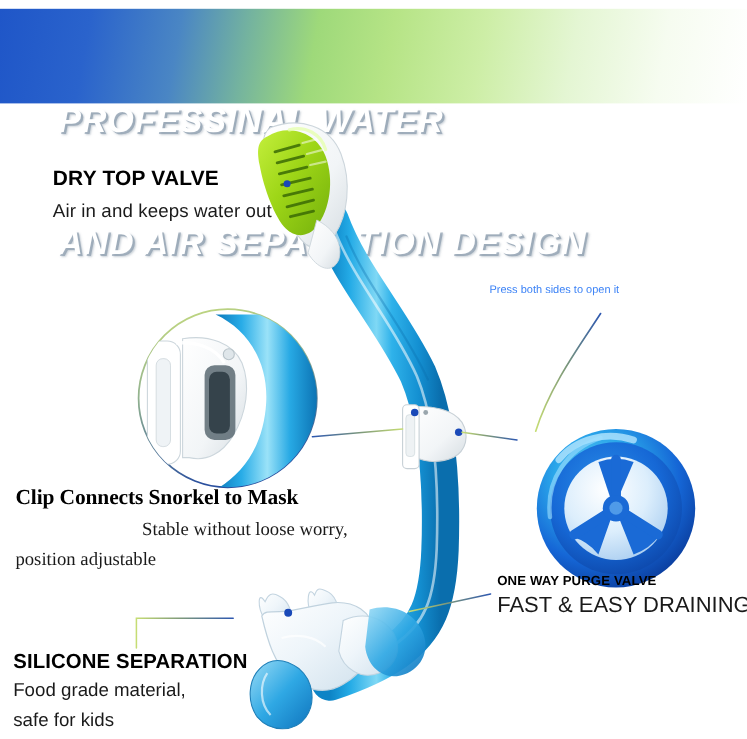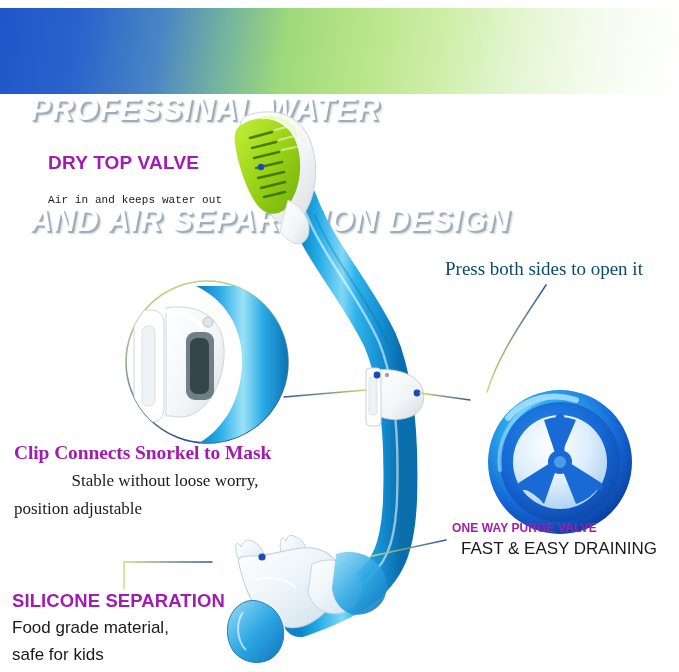--- a/index.html
+++ b/index.html
@@ -30,43 +30,43 @@
   }
   .banner-text {
     position:absolute; left:30px; top:9px;
     font-style:italic; font-weight:bold;
     font-size:31px; line-height:37px;
     letter-spacing:0.7px;
     color:#ffffff;
     text-shadow:2px 2px 0 rgba(120,140,160,.55), 3px 3px 2px rgba(100,120,140,.35);
     white-space:pre;
   }
-  .banner-line { display:block; }
+  .banner-line { display:block;margin-left:23px; }
 
   
   .callout { position:absolute; }
   .c-title {
-    color:#a21caf; font-weight:bold; white-space:nowrap;
+    color:#000000; font-weight:bold; white-space:nowrap;
   }
   .c-sub { color:#1a1a1a; white-space:nowrap; }
 
   .cal-dry { left:48px; top:152px; }
   .cal-dry .c-title { font-size:19px; letter-spacing:.2px; }
-  .cal-dry .c-sub   { font-size:11px; margin-top:20px; letter-spacing:.1px;font-family:Liberation Mono, monospace; }
+  .cal-dry .c-sub   { font-size:17px; margin-top:8px; letter-spacing:.1px; }
 
   .cal-press { left:445px; top:258px; }
-  .cal-press .c-sub { font-size:19px; color:#0c4a6e;font-family:Liberation Serif, serif; }
+  .cal-press .c-sub { font-size:10px; color:#3b82f6; }
 
   .cal-clip { left:14px; top:442px;font-family:Liberation Serif, serif; }
   .cal-clip .c-title { font-size:19.5px; letter-spacing:-.1px; }
-  .cal-clip .c-sub { font-size:17px; text-align:center; width:302px; line-height:23px; margin-top:5px; }
+  .cal-clip .c-sub { font-size:17px; text-align:right; width:302px; line-height:23px; margin-top:5px; }
 
   .cal-purge { left:452px; top:521px; }
   .cal-purge .c-title { font-size:12px; letter-spacing:.1px; }
-  .cal-purge .c-sub { font-size:17px; margin-top:4px; text-align:center; width:214px; }
+  .cal-purge .c-sub { font-size:20px; margin-top:4px; text-align:center; width:214px; }
 
   .cal-mouth { left:12px; top:590px; }
   .cal-mouth .c-title { font-size:18.5px; letter-spacing:.1px; }
   .cal-mouth .c-sub { font-size:17px; text-align:left; width:236px; line-height:23px; margin-top:4px; }
 
   
   svg.art { position:absolute; left:0; top:0; width:679px; height:672px; pointer-events:none; }
 </style>
 </head>
 <body>

